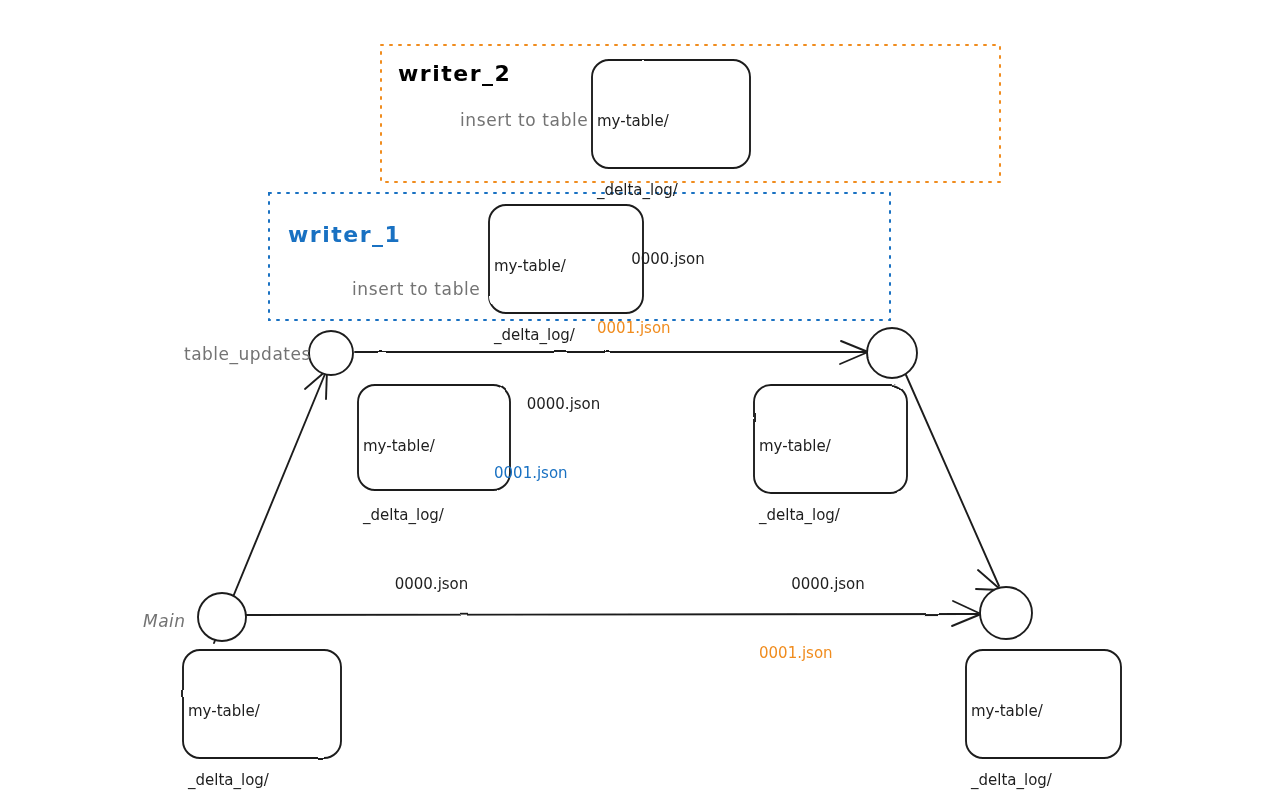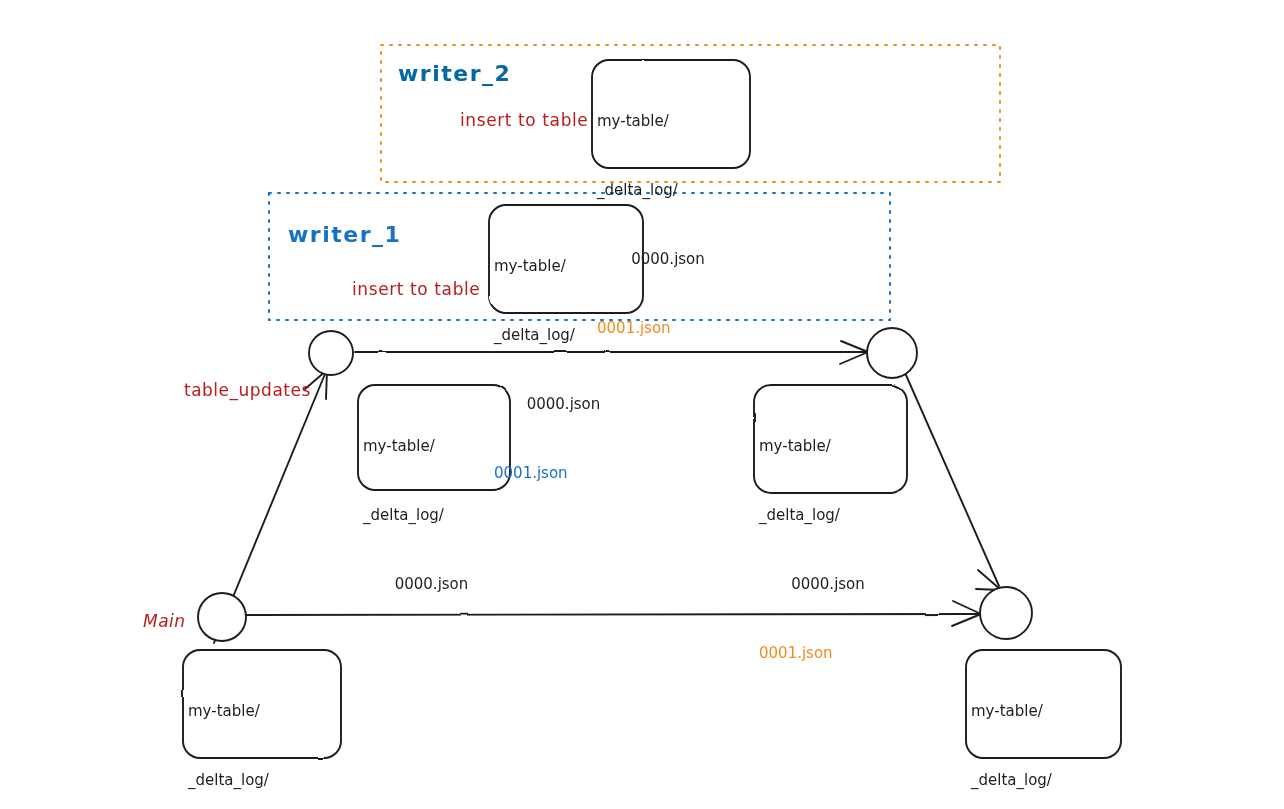--- a/index.html
+++ b/index.html
@@ -19,33 +19,33 @@
     position: absolute;
     left: 0;
     top: 0;
     width: 1284px;
     height: 809px;
     overflow: visible;
   }
   .txt {
     position: absolute;
     white-space: pre;
-    color: #b91c1c;
+    color: #737373;
     font-family: "DejaVu Sans", "Liberation Sans", sans-serif;
   }
   .branch-label {
     font-size: 17px;
     letter-spacing: 0.5px;
   }
   .writer-label {
     font-size: 22px;
     font-weight: 700;
     letter-spacing: 1.5px;
   }
-  .writer-label.orange { color: #0369a1; }
+  .writer-label.orange { color: #000000; }
   .writer-label.blue   { color: #1971c2; margin-top: 9px; }
   .insert-label {
     font-size: 17px;
     letter-spacing: 0.6px;
   }
   .file-box-text {
     position: absolute;
     font-size: 15px;
     line-height: 23px;
     text-align: right;
@@ -131,21 +131,21 @@
 
   <div class="txt writer-label blue" style="left:288px; top:213px;">writer_1</div>
   <div class="txt insert-label" style="left:352px; top:279px;">insert to table</div>
   <div class="file-box-text" style="left:494px; top:209px; width:145px;">
     <div class="l1">my-table/</div>
     <div class="l2">_delta_log/</div>
     <div class="l3">0000.json</div>
     <div class="l4 file-line-blue">0001.json</div>
   </div>
 
-  <div class="txt branch-label" style="left:184px; top:344px;margin-top:36px;">table_updates</div>
+  <div class="txt branch-label" style="left:184px; top:344px;">table_updates</div>
   <div class="txt branch-label" style="left:143px; top:611px;font-style:italic;">Main</div>
 
   <div class="file-box-text" style="left:363px; top:389px; width:143px;">
     <div class="l1">my-table/</div>
     <div class="l2">_delta_log/</div>
     <div class="l3">0000.json</div>
   </div>
 
   <div class="file-box-text" style="left:759px; top:389px; width:144px;">
     <div class="l1">my-table/</div>

